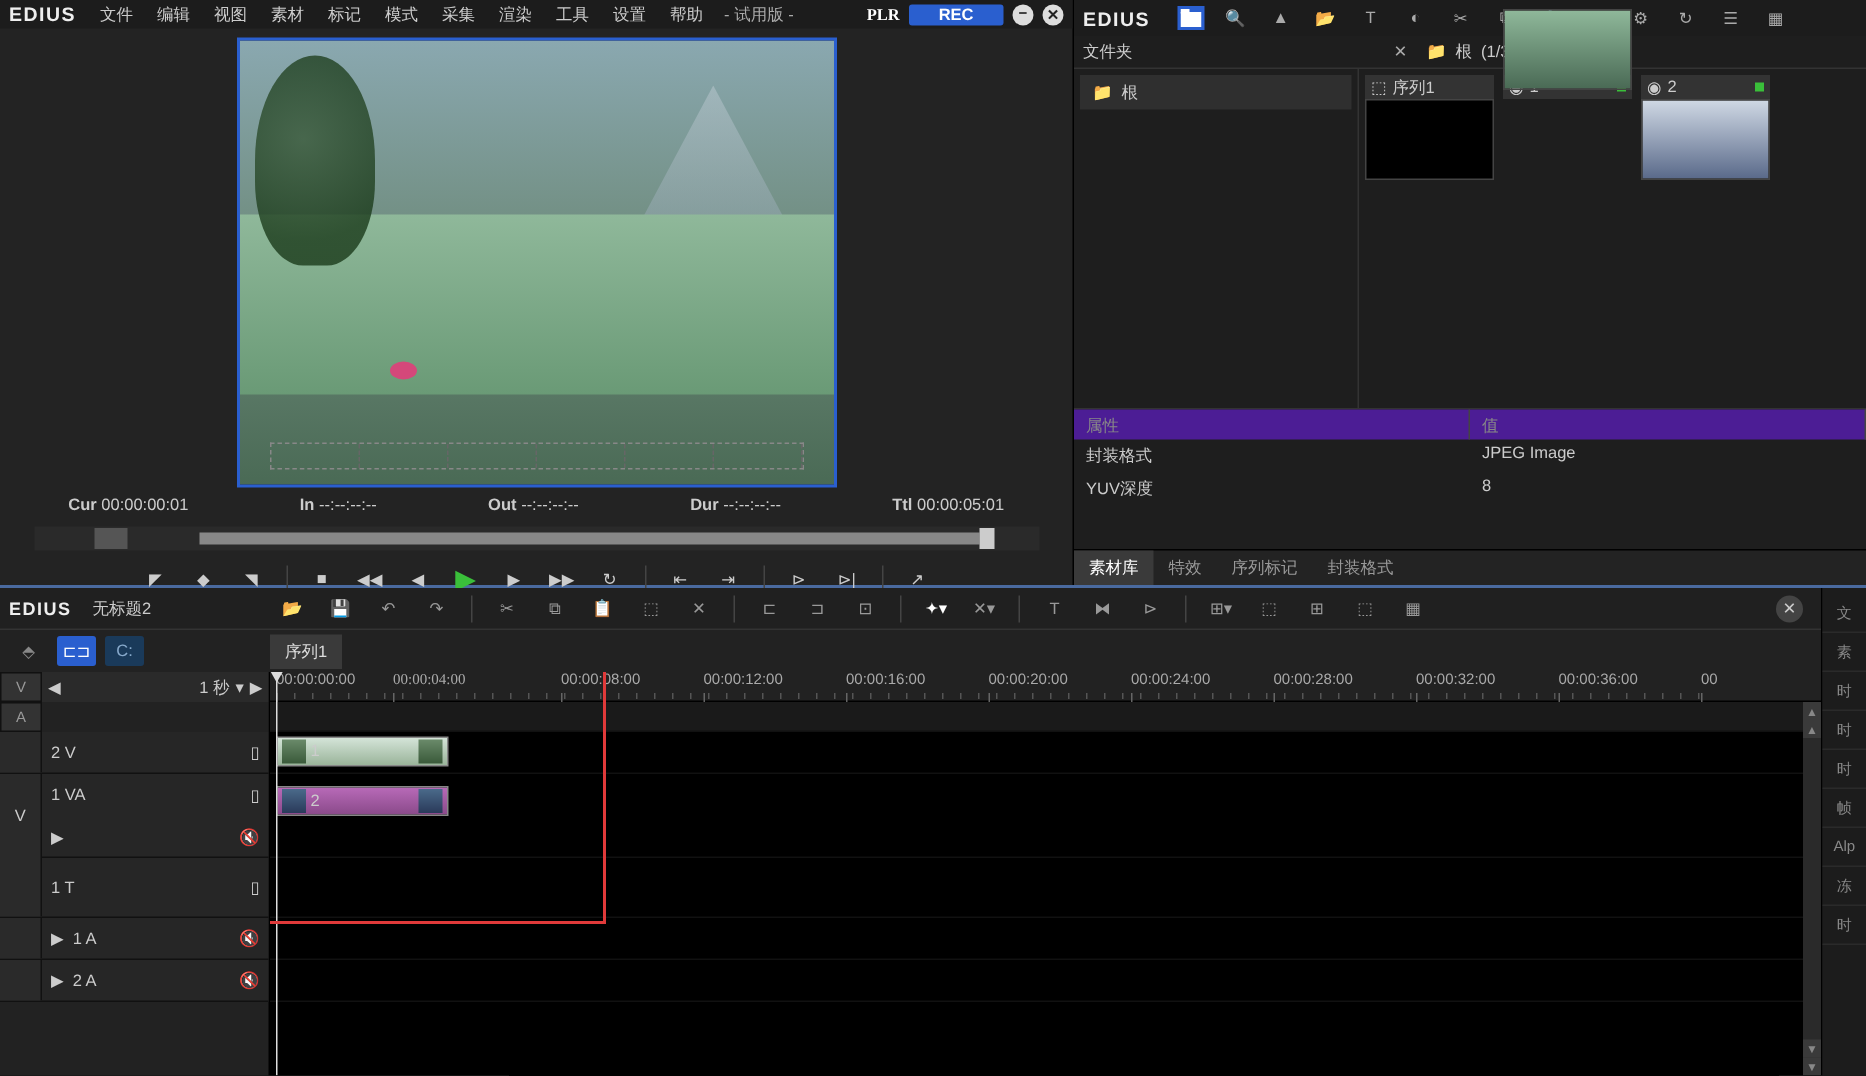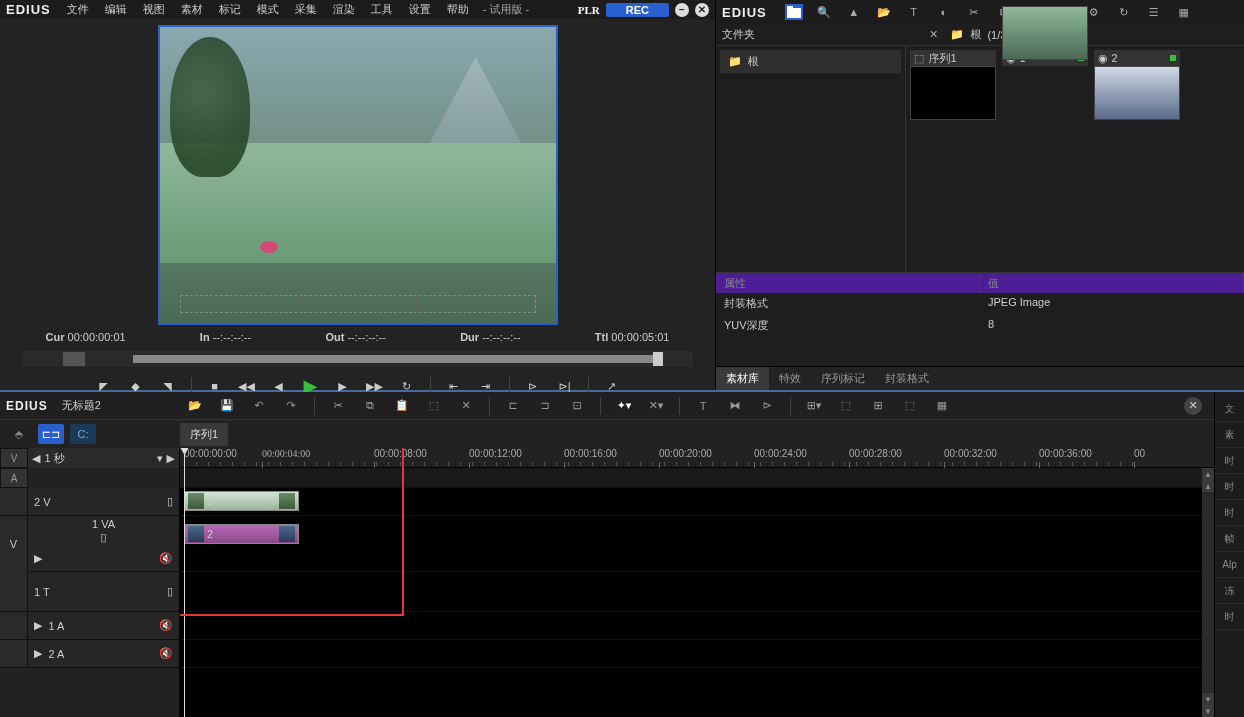--- a/index.html
+++ b/index.html
@@ -316,42 +316,42 @@
         <span class="mode-btn dk">C:</span>
       </div>
       <div class="seq-tab">序列1</div>
     </div>
     <div class="tl-body">
       <div class="track-headers">
         <div class="vh-ctrl">
           <div class="vh-box">V</div>
           <div class="scale-ctrl">
             <span>◀</span>
-            <span style="flex:1;text-align:left;">1 秒</span>
+            <span style="flex:1;text-align:right;">1 秒</span>
             <span>▾</span>
             <span>▶</span>
           </div>
         </div>
         <div class="vh-ctrl">
           <div class="vh-box">A</div>
           <div class="scale-ctrl" style="background:#222"></div>
         </div>
         <div class="track-head">
           <div class="th-stub"></div>
           <div class="th-label">
               <span>2 V</span>
             </div>
           <div class="th-icons">
               <span>▯</span>
             </div>
         </div>
         <div class="track-head double">
           <div class="th-stub" style="height:56px;">V</div>
           <div style="flex:1">
-            <div class="row" style="height:28px;flex-direction:column;">
+            <div class="row" style="height:28px;">
                 <div class="th-label">
                   <span>1 VA</span>
                 </div>
                 <div class="th-icons">
                   <span>▯</span>
                 </div>
               </div>
             <div class="row" style="height:28px;">
                 <div class="th-label">
                   <span>▶</span>

